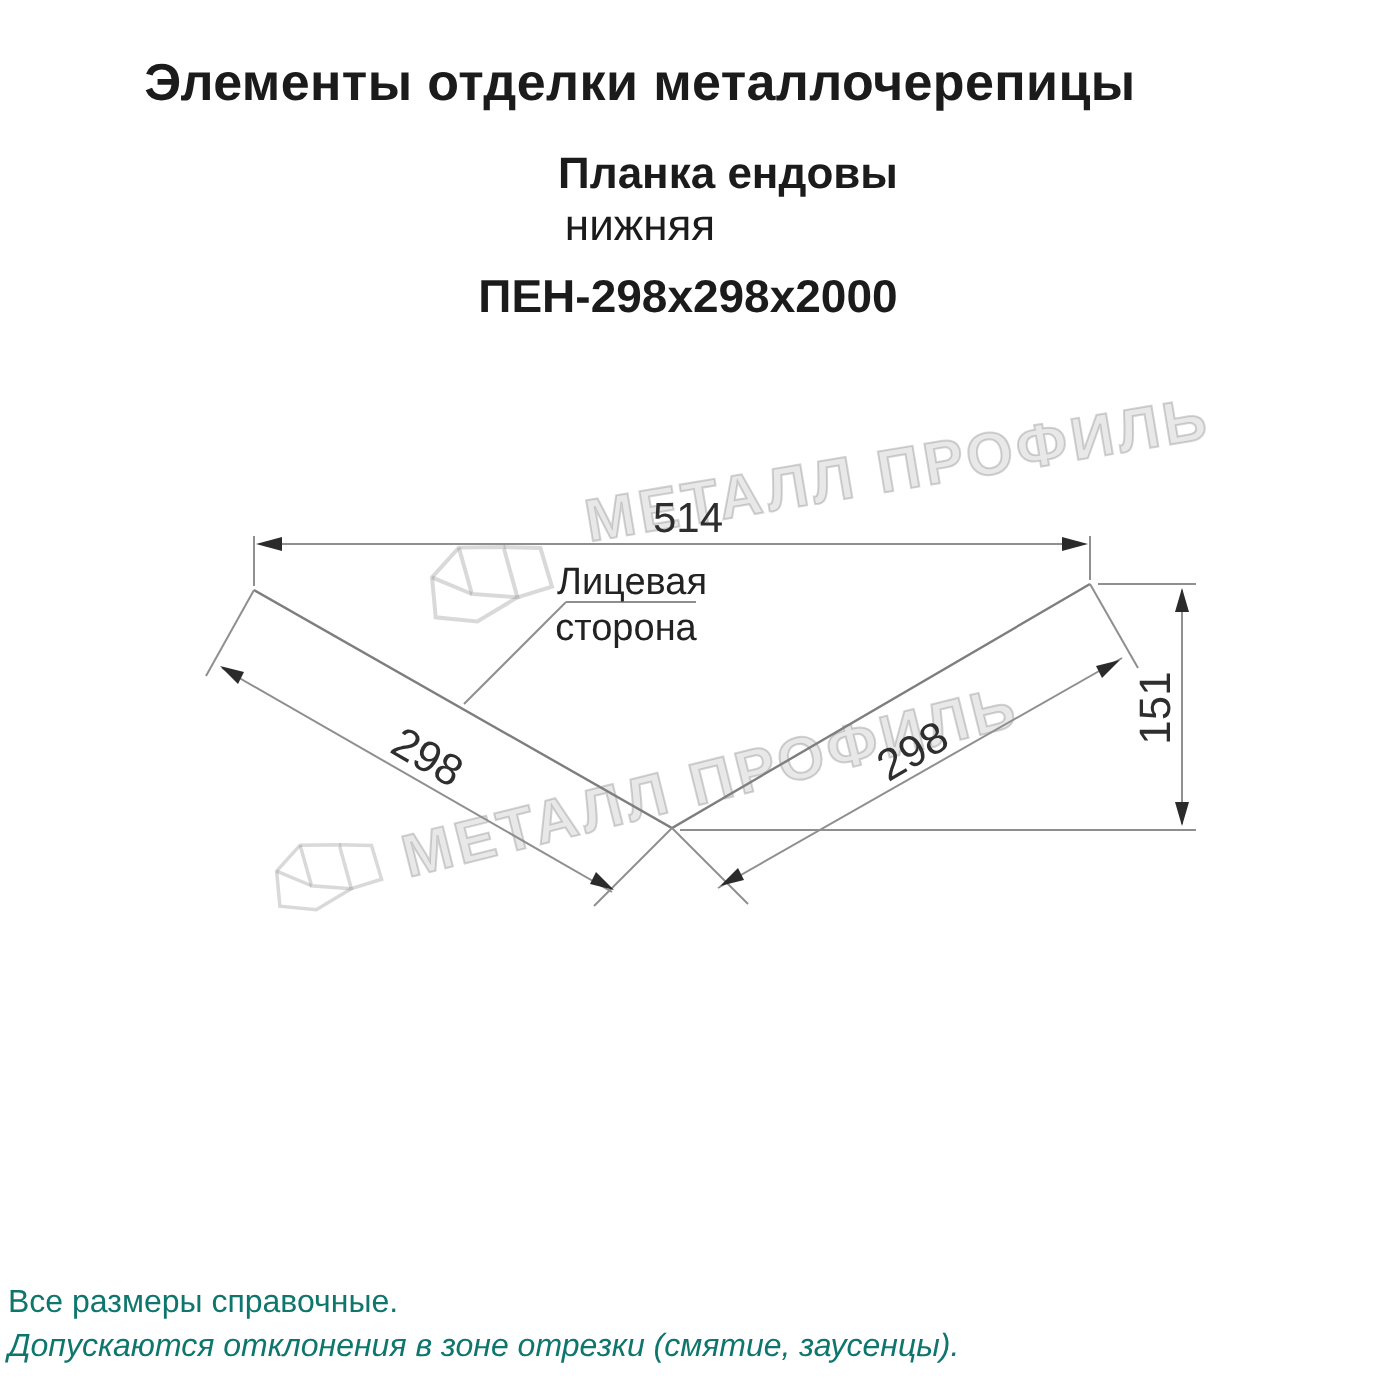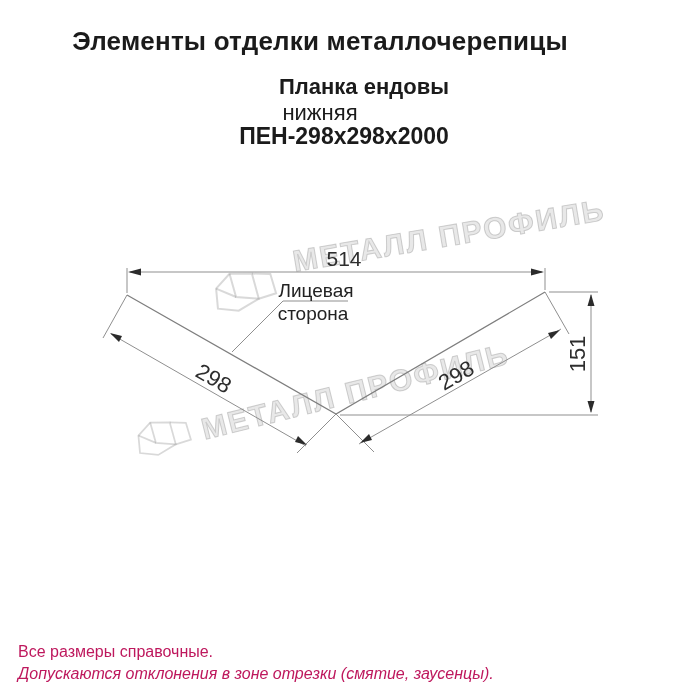--- a/index.html
+++ b/index.html
@@ -10,21 +10,21 @@
     position: relative;
     overflow: hidden;
   }
   .page { position: absolute; inset: 0; width: 700px; height: 700px; }
 
   
   .hdr { position: absolute; left: 0; width: 640px; text-align: center; color: #1b1b1b; }
   .hdr-title   { top: 26px;  font-size: 26px; font-weight: 700; letter-spacing: 0.2px; }
   .hdr-sub1    { top: 74px;  font-size: 22px; font-weight: 700; margin-left: 44px; }
   .hdr-sub2    { top: 100px; font-size: 22px; font-weight: 400; }
-  .hdr-model   { top: 123px; font-size: 23px; font-weight: 700; padding-left: 48px; }
+  .hdr-model   { top: 135px; font-size: 23px; font-weight: 700; padding-left: 48px; }
 
   
   .wm-text {
     position: absolute;
     font-size: 30px; font-weight: 700; letter-spacing: 2px;
     color: rgba(150,150,150,0.22);
     -webkit-text-stroke: 1px rgba(130,130,130,0.35);
     white-space: nowrap;
     transform-origin: left center;
   }
@@ -37,21 +37,21 @@
   
   svg.draw { position: absolute; left: 0; top: 0; }
   .dline  { stroke: #8f8f8f; stroke-width: 1; fill: none; }
   .pline  { stroke: #7e7e7e; stroke-width: 1.2; fill: none; }
   .arrow  { fill: #2b2b2b; stroke: none; }
   .dimtxt { font-family: "Liberation Sans", sans-serif; font-size: 22px; fill: #2e2e2e; }
   .dimtxt-sm { font-family: "Liberation Sans", sans-serif; font-size: 21px; fill: #2e2e2e; }
   .facetxt { font-family: "Liberation Sans", sans-serif; font-size: 19px; fill: #222222; }
 
   
-  .ftr { position: absolute; left: 18px; color: #be185d; font-size: 16px; }
+  .ftr { position: absolute; left: 4px; color: #0f766e; font-size: 16px; }
   .ftr-1 { top: 643px; }
   .ftr-2 { top: 665px; font-style: italic; }
 </style>
 </head>
 <body>
 
 <div class="page">
 
   <div class="wm-logo wm1-logo">
     <svg width="80" height="52" viewBox="0 0 80 52">

